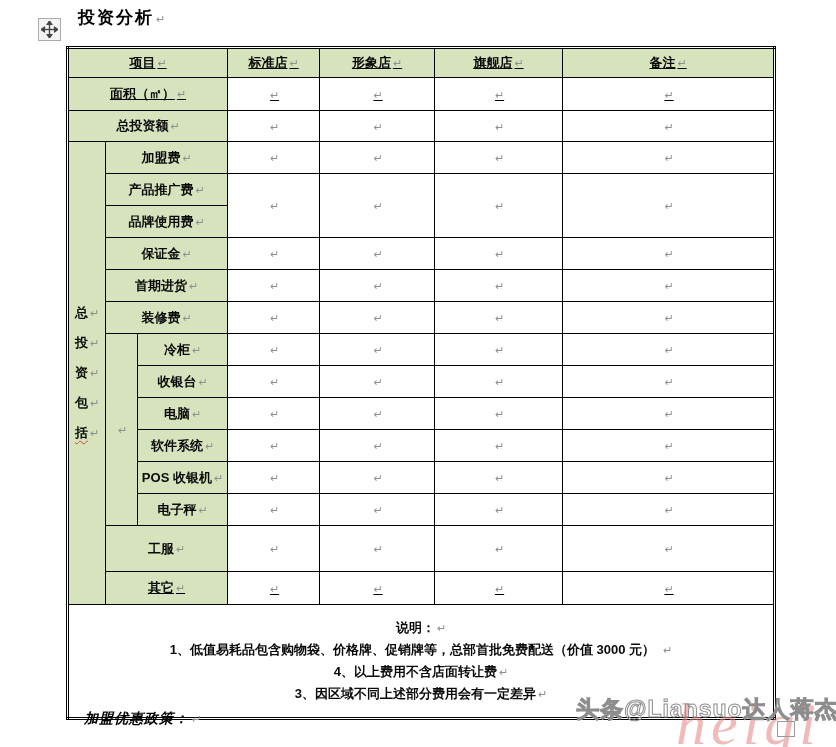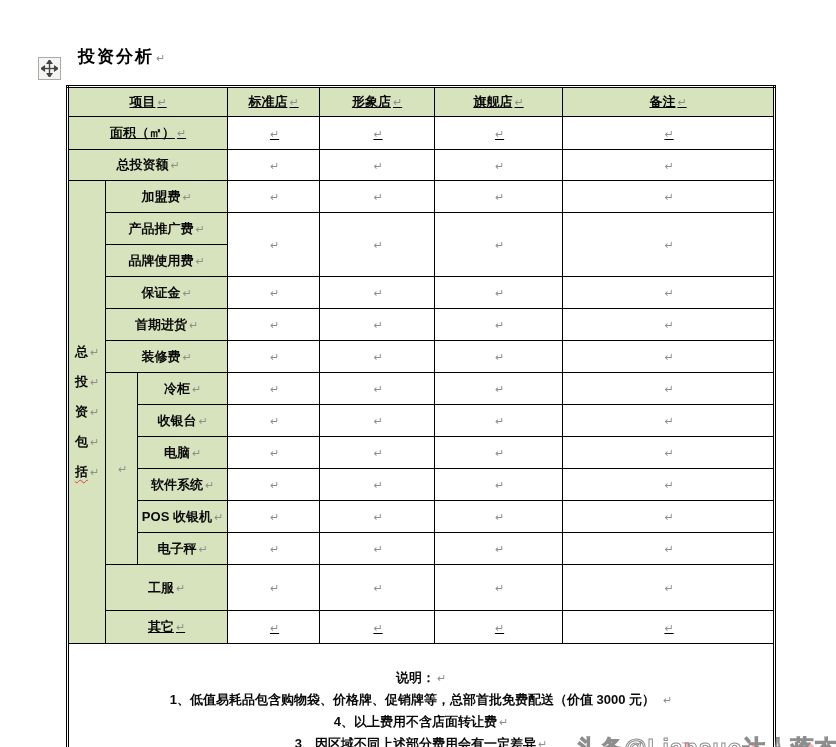--- a/index.html
+++ b/index.html
@@ -1,18 +1,18 @@
 <!DOCTYPE html>
 <html><head>
 <meta charset="utf-8">
 <style>
   * { margin:0; padding:0; box-sizing:border-box; }
   html,body { width:836px; height:747px; background:#ffffff; overflow:hidden;
               font-family:"Liberation Sans", sans-serif; }
-  .page { position:relative; width:836px; height:572px; background:#fff;margin-top:39px; }
+  .page { position:relative; width:836px; height:572px; background:#fff; }
 
   
   .move-handle { position:absolute; left:38px; top:18px; width:23px; height:23px;
                  border:1px solid #aaa; background:#f4f4f2;
                  display:flex; align-items:center; justify-content:center; }
   .doc-title { position:absolute; left:78px; top:6px; font-size:17px; font-weight:bold;
                color:#000; letter-spacing:2px; white-space:nowrap; }
   .mark { color:#8f8f8f; font-weight:normal; font-size:11px; margin-left:2px;
           letter-spacing:0; }
 
@@ -23,21 +23,21 @@
   table.inv td { border:1px solid #000; font-size:13px; font-weight:bold; color:#0a0a0a;
                  text-align:center; vertical-align:middle; overflow:hidden; }
   td.g { background:#d6e3bc; }
   td.dc { background:#ffffff; }
   tr.h30 { height:30px;text-decoration:underline; } tr.h33 { height:33px;text-decoration:underline; } tr.h31 { height:31px; }
   tr.h32 { height:32px; } tr.h46 { height:46px; } tr.hnotes { height:95px; }
 
   .vlbl { line-height:29px; }
   .vchar { white-space:nowrap; }
 
-  .notes-cell { text-align:right; padding:23px 10px; font-weight:bold;
+  .notes-cell { text-align:right; padding:12px 10px; font-weight:bold;
                 background:#fff; vertical-align:top !important; }
   .notes-cell div { line-height:22px; white-space:nowrap; }
 
   .wavy-red  { text-decoration:underline; text-decoration-style:wavy;
                text-decoration-color:#cf4437; text-decoration-thickness:1px;
                text-underline-offset:3px; }
   .wavy-blue { text-decoration-style:wavy;
                text-decoration-color:#4a6fd4; text-decoration-thickness:1px;
                text-underline-offset:3px; }
 

